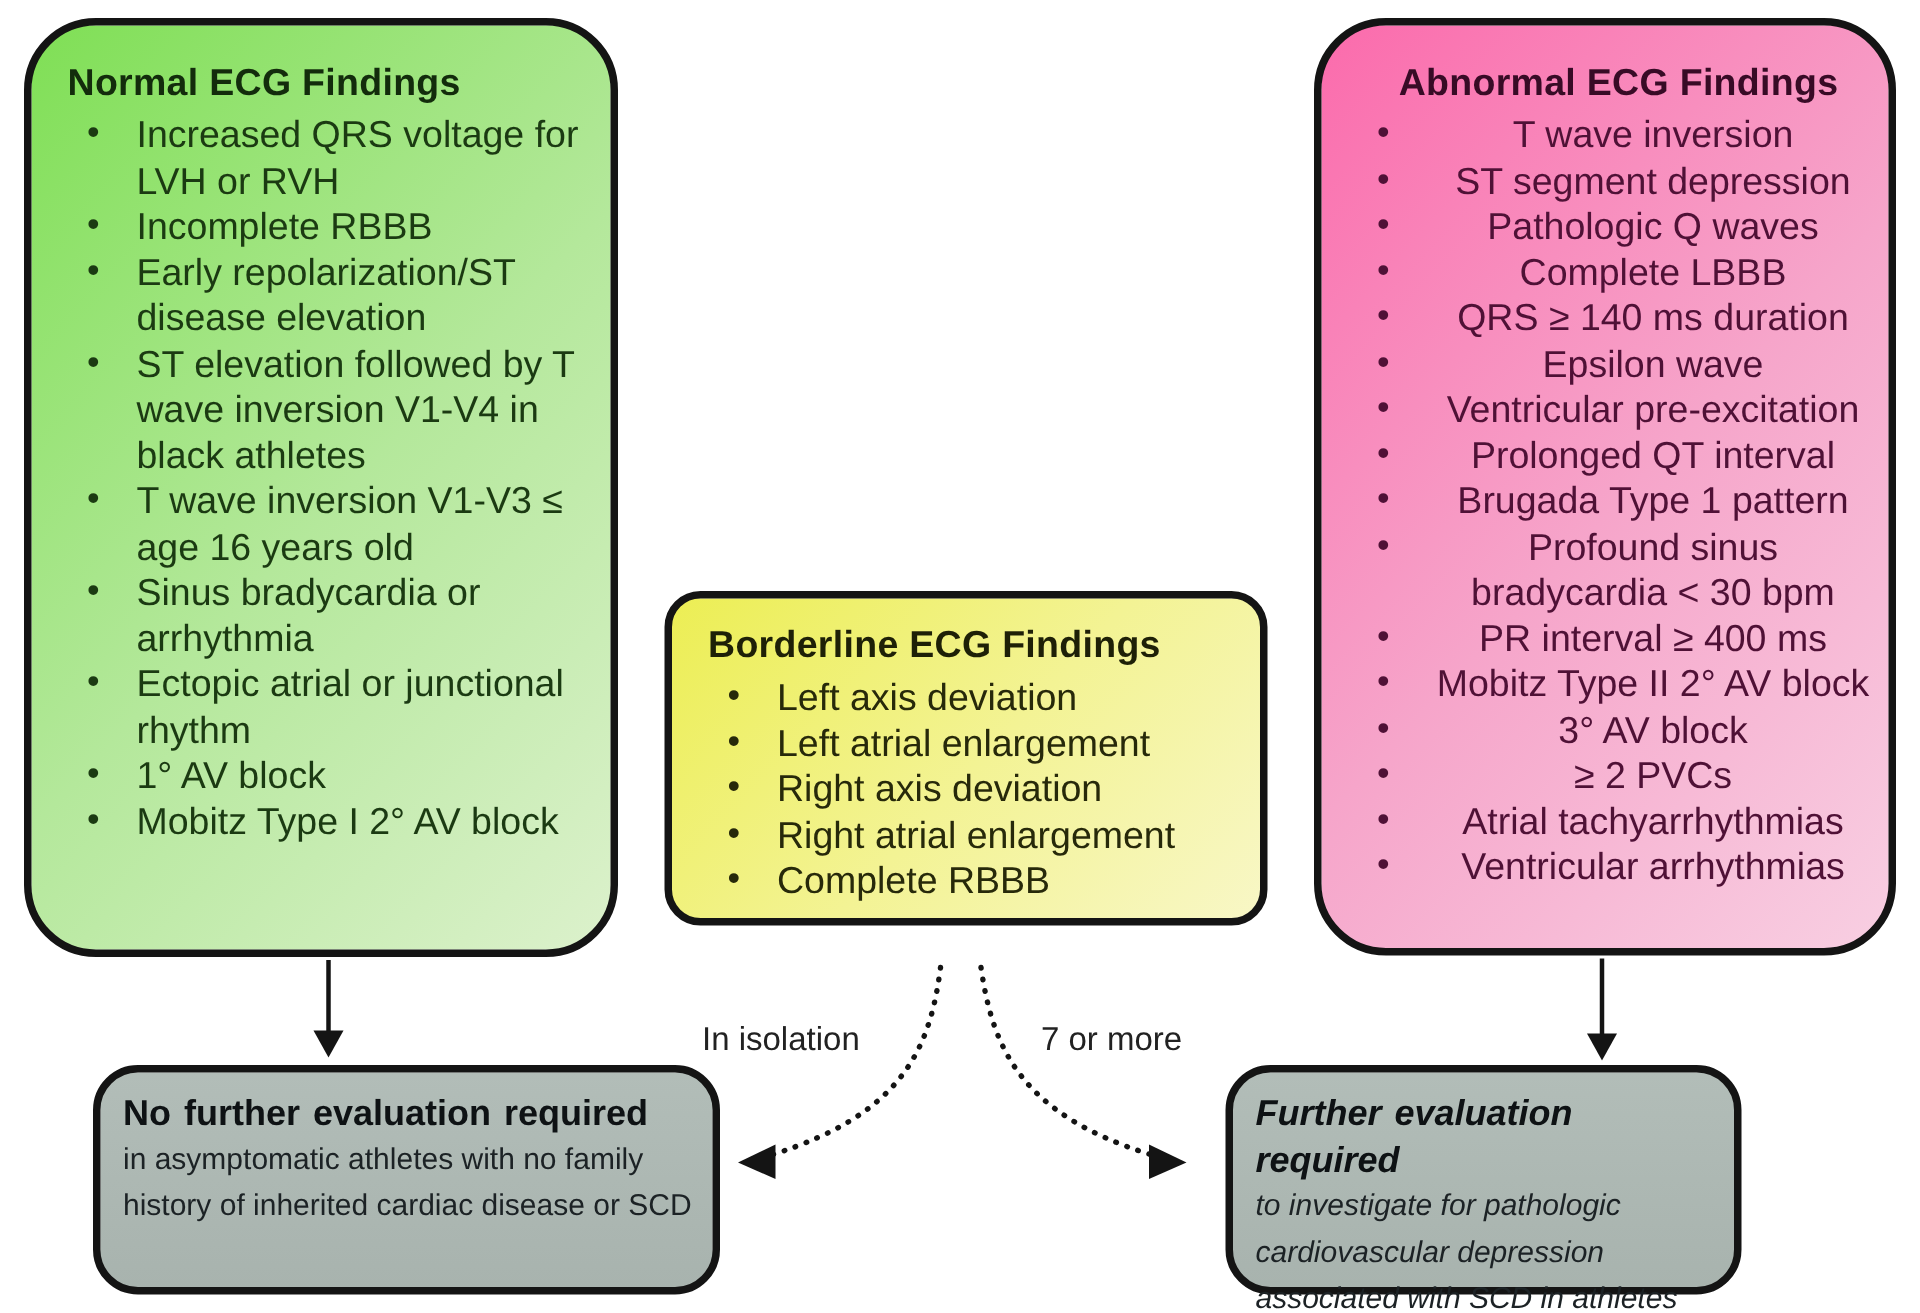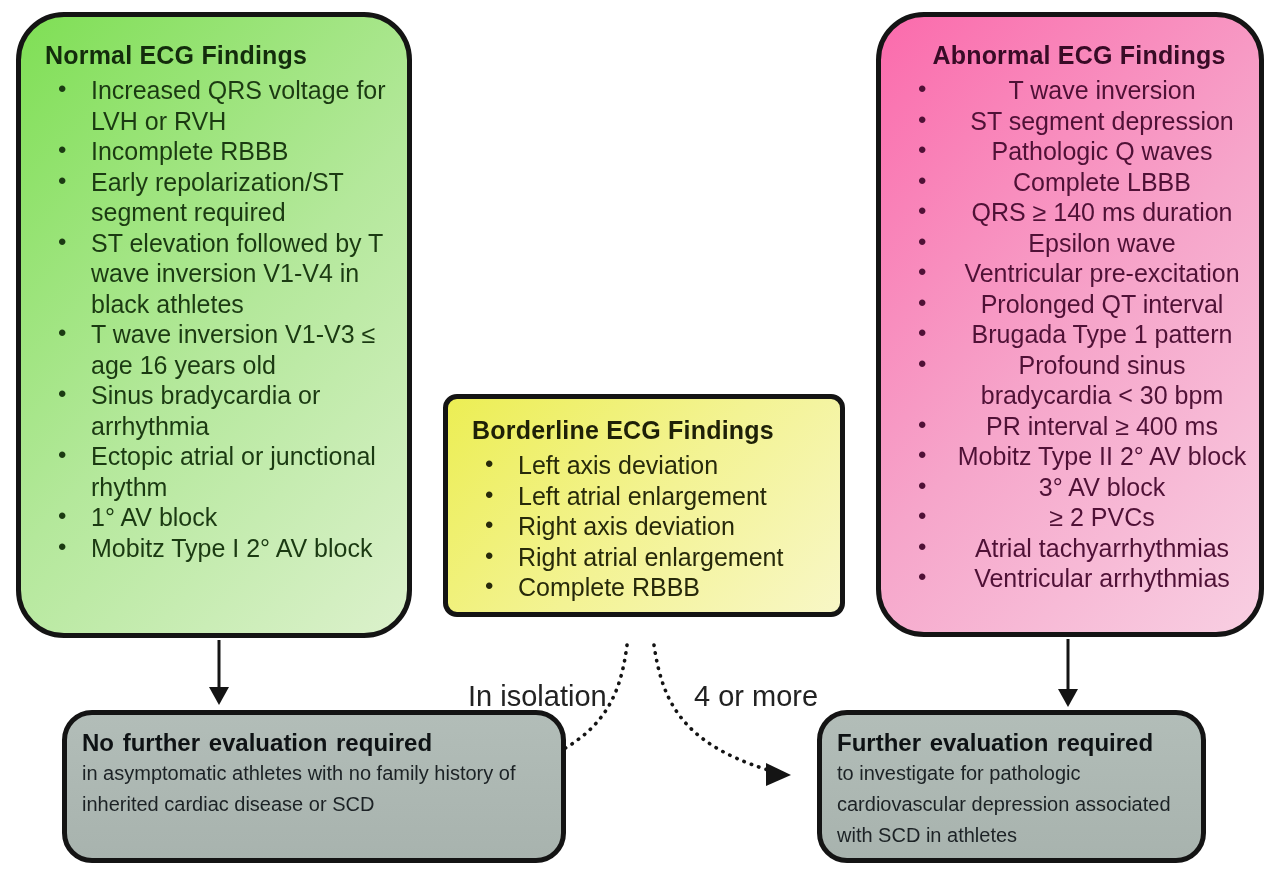--- a/index.html
+++ b/index.html
@@ -22,60 +22,60 @@
   .fbox li::before{
     content:"\2022";position:absolute;left:13px;top:-1px;font-size:24px;
   }
   #normal-box{
     left:16px;top:12px;width:396px;height:626px;
     background:linear-gradient(133deg,#7fdf55 0%,#b4e89b 52%,#dcf1cc 100%);
     color:#1b3a12;
   }
   #normal-box h2{color:#132c0c;}
   #borderline-box{
-    left:443px;top:394px;width:402px;height:223px;border-radius:14px;
+    left:443px;top:394px;width:402px;height:223px;border-radius:24px;
     background:linear-gradient(133deg,#ecee54 0%,#f3f394 52%,#f8f7c6 100%);
     color:#27290a;padding-top:17px;
   }
   #borderline-box h2{color:#1e2007;}
   #abnormal-box{
     left:876px;top:12px;width:388px;height:625px;
     background:linear-gradient(133deg,#fb6bac 0%,#f6a5ca 52%,#f8cfe2 100%);
     color:#4f1136;
     text-align:center;
   }
   #abnormal-box h2{color:#380b26;}
   .outcome{
     position:absolute;box-sizing:border-box;
     border:5px solid #141414;border-radius:30px;
     background:linear-gradient(180deg,#b2bdb8 0%,#a8b3ae 100%);
     padding:12px 10px 8px 15px;color:#1c2225;
   }
   .outcome .headline{font-size:24px;font-weight:bold;color:#0e1214;line-height:31px;word-spacing:2px;}
   .outcome .body{font-size:20px;line-height:31px;}
-  #no-eval-box{left:62px;top:710px;width:504px;height:153px;}
-  #eval-box{left:817px;top:710px;width:389px;height:153px;}
+  #no-eval-box{left:62px;top:710px;width:418px;height:153px;}
+  #eval-box{left:817px;top:710px;width:344px;height:153px;font-style:italic;}
   .arrow-label{
-    position:absolute;font-size:29px;color:#222;white-space:nowrap;
+    position:absolute;font-size:22px;color:#222;white-space:nowrap;
   }
   #label-in-isolation{left:468px;top:680px;}
   #label-2-or-more{left:694px;top:680px;}
   #arrows{position:absolute;left:0;top:0;width:1280px;height:875px;pointer-events:none;}
 </style>
 </head>
 <body>
 
 <div id="canvas">
 
   <div class="fbox" id="normal-box">
     <h2>Normal ECG Findings</h2>
     <ul>
         <li>Increased QRS voltage for LVH or RVH</li>
         <li>Incomplete RBBB</li>
-        <li>Early repolarization/ST segment required</li>
+        <li>Early repolarization/ST disease elevation</li>
         <li>ST elevation followed by T wave inversion V1-V4 in black athletes</li>
         <li>T wave inversion V1-V3 ≤ age 16 years old</li>
         <li>Sinus bradycardia or arrhythmia</li>
         <li>Ectopic atrial or junctional rhythm</li>
         <li>1° AV block</li>
         <li>Mobitz Type I 2° AV block</li>
       </ul>
   </div>
 
   <div class="fbox" id="borderline-box">
@@ -128,21 +128,21 @@
       <polygon points="517,763 492,775 517,786" fill="#141414"></polygon>
     </g>
 
     <g>
       <path d="M 654 645 C 662 700 681 743 768 770" fill="none" stroke="#141414" stroke-width="3.6" stroke-linecap="round" stroke-dasharray="0.4 7.4"></path>
       <polygon points="766,763 791,775 766,786" fill="#141414"></polygon>
     </g>
   </svg>
 
   <div class="arrow-label" id="label-in-isolation">In isolation</div>
-  <div class="arrow-label" id="label-2-or-more">4 or more</div>
+  <div class="arrow-label" id="label-2-or-more">7 or more</div>
 
   <div class="outcome" id="no-eval-box">
     <div class="headline">No further evaluation required</div>
     <div class="body">in asymptomatic athletes with no family history of inherited cardiac disease or SCD</div>
   </div>
 
   <div class="outcome" id="eval-box">
     <div class="headline">Further evaluation required</div>
     <div class="body">to investigate for pathologic cardiovascular depression associated with SCD in athletes</div>
   </div>

